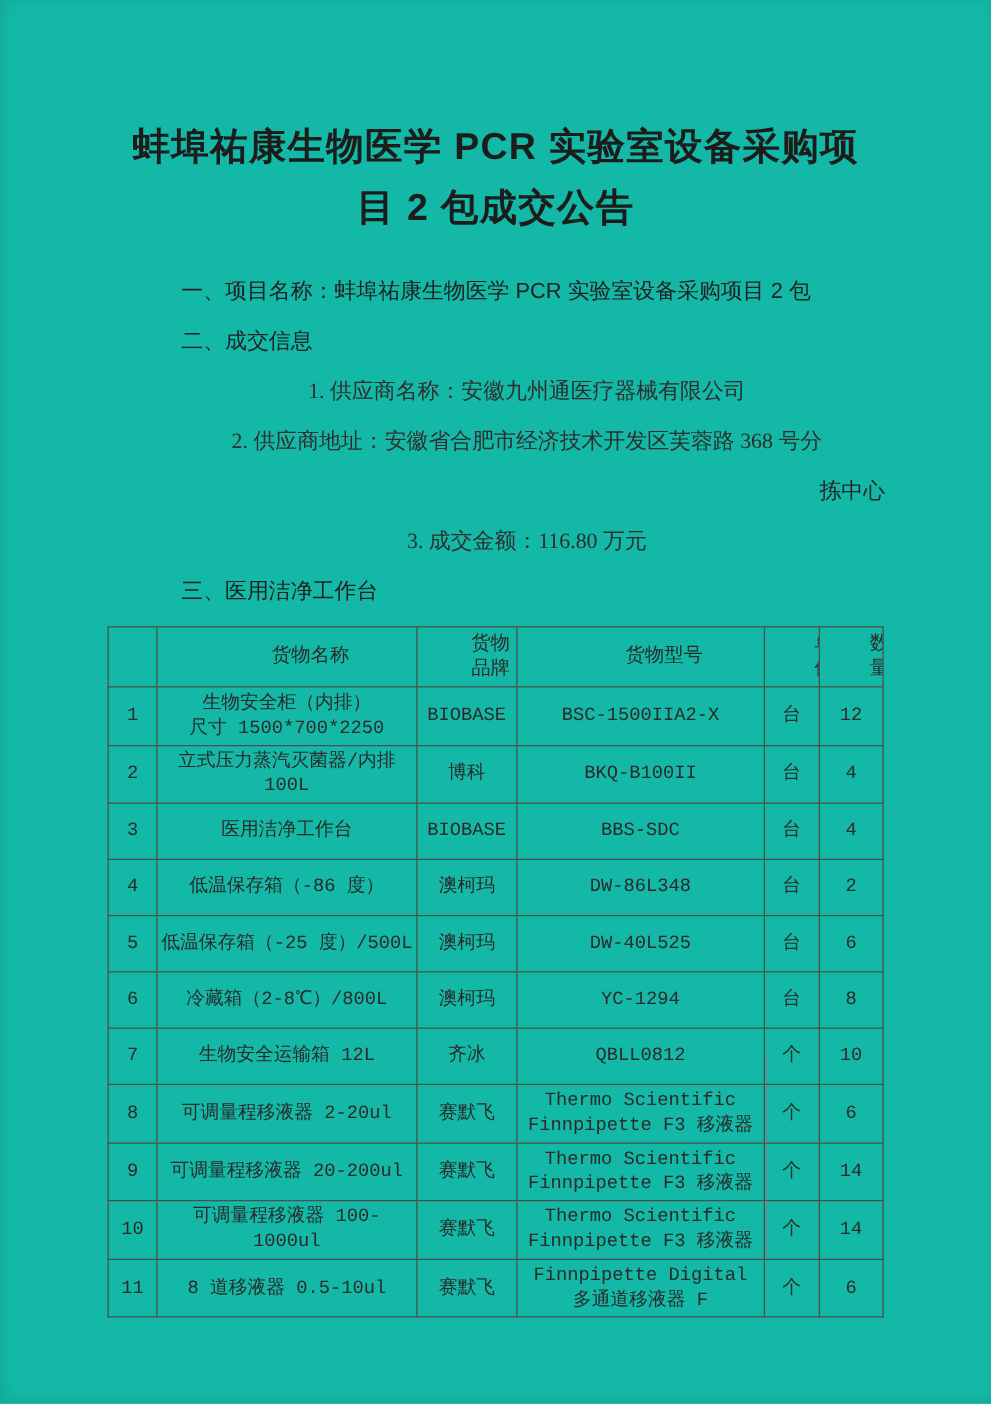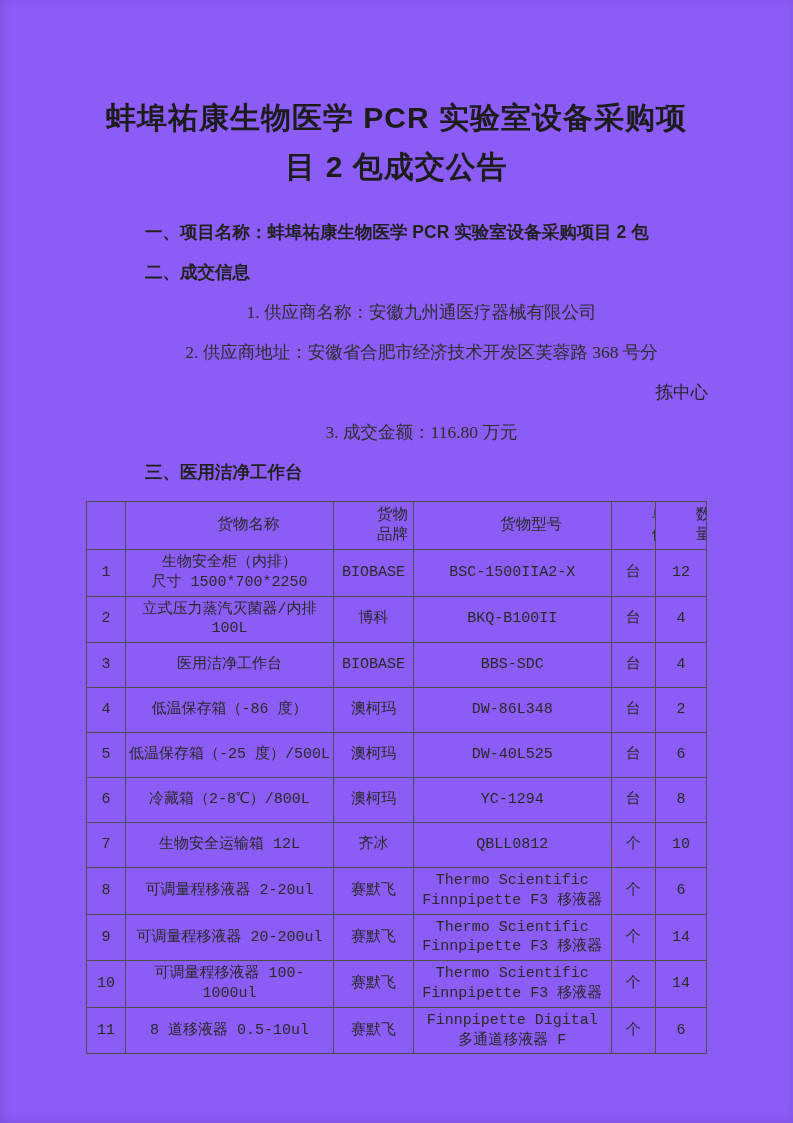--- a/index.html
+++ b/index.html
@@ -1,21 +1,21 @@
 <!DOCTYPE html>
 <html lang="zh"><head>
 <meta charset="utf-8">
 <style>
   html,body{margin:0;padding:0;}
   body{background:#e8e8e6;}
   .page{
     position:relative;
     width:793px;height:1123px;
     margin:0 auto;
-    background:#8b5cf6;
+    background:#14b8a6;
     box-shadow:inset 4px 0 10px rgba(0,0,0,0.06), inset 0 -4px 10px rgba(0,0,0,0.04);
     overflow:hidden;
     color:#262626;
     font-family:"Liberation Serif","DejaVu Serif",serif;
   }
   .doc-title{
     margin:93px 64px 0 64px;
     text-align:center;
     font-family:"Liberation Sans","DejaVu Sans",sans-serif;
     font-weight:bold;
@@ -26,21 +26,21 @@
   }
   .content{
     margin:30px 85px 0 85px;
     width:623px;
     font-size:17.5px;
     line-height:22px;
   }
   .content p{margin:0 0 18px 0;}
   .sec-heading{
     font-family:"Liberation Sans","DejaVu Sans",sans-serif;
-    font-weight:bold;
+    font-weight:normal;
     color:#212121;
     padding-left:60px;
   }
   .num-item{padding-left:50px;color:#2e2e2e;text-align:center;}
   .wrap-line2{padding-left:0;text-align:right;}
   .goods-table{
     margin:14px 0 0 1px;
     width:621px;
     border-collapse:collapse;
     table-layout:fixed;

